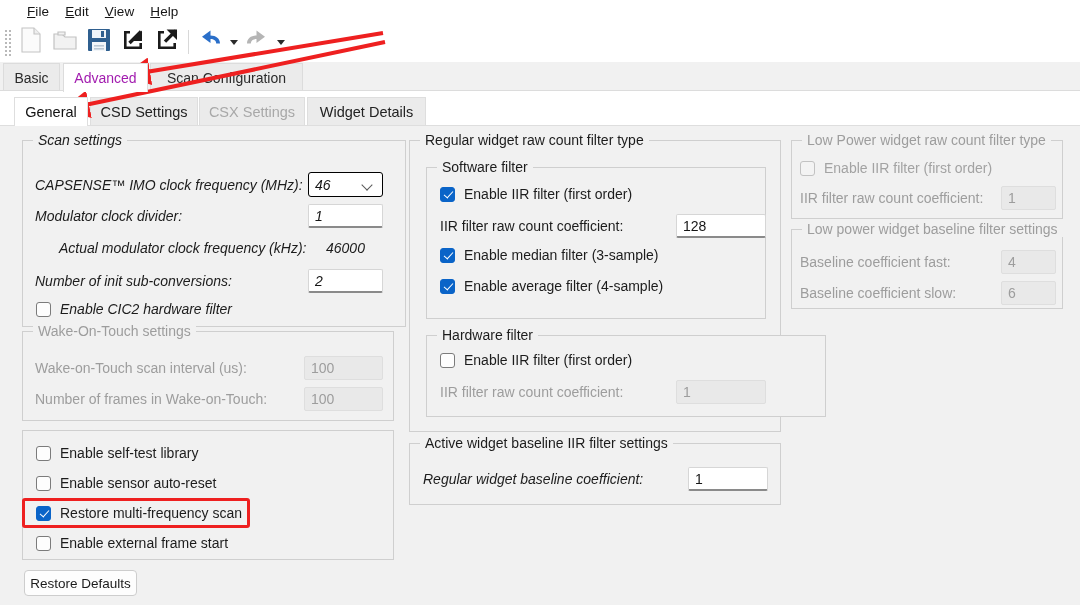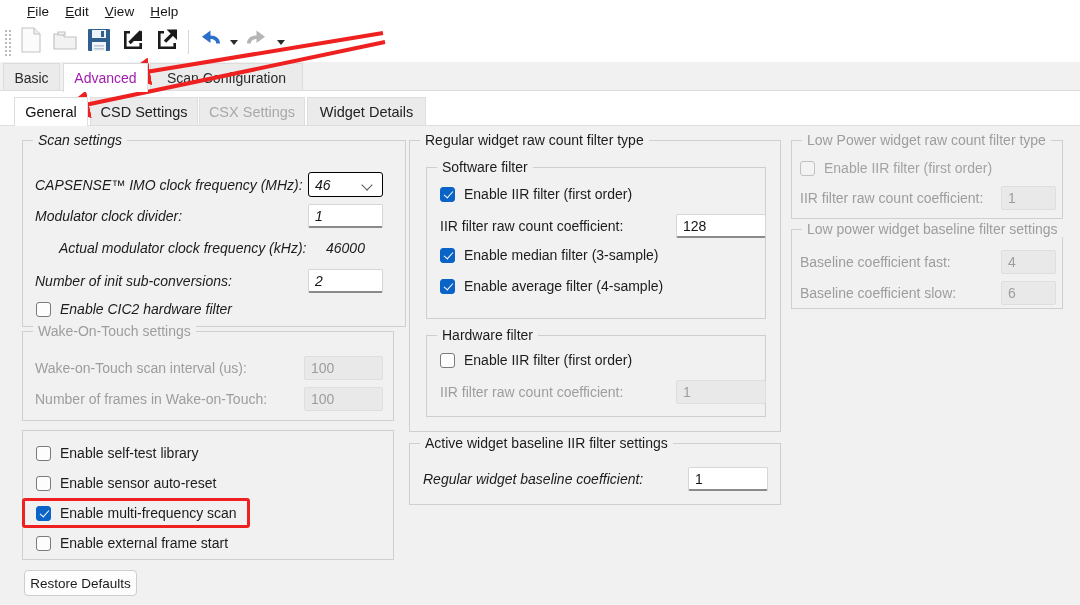--- a/index.html
+++ b/index.html
@@ -433,21 +433,21 @@
       <div class="cbrow" style="left:13px; top:14px;">
         <span class="cb"></span>
         <span class="cbl">Enable self-test library</span>
       </div>
       <div class="cbrow" style="left:13px; top:44px;">
         <span class="cb"></span>
         <span class="cbl">Enable sensor auto-reset</span>
       </div>
       <div class="cbrow" style="left:13px; top:74px;">
         <span class="cb on"></span>
-        <span class="cbl">Enable multi-frequency scan</span>
+        <span class="cbl">Restore multi-frequency scan</span>
       </div>
       <div class="cbrow" style="left:13px; top:104px;">
         <span class="cb"></span>
         <span class="cbl">Enable external frame start</span>
       </div>
     </div>
 
     <div class="btn" style="left:24px; top:444px; width:113px; height:26px;">
       <span>Restore Defaults</span>
     </div>
@@ -472,21 +472,21 @@
           <span class="cb on"></span>
           <span class="cbl">Enable median filter (3-sample)</span>
         </div>
 
         <div class="cbrow" style="left:13px; top:110px;">
           <span class="cb on"></span>
           <span class="cbl">Enable average filter (4-sample)</span>
         </div>
       </div>
 
-      <div class="gbox" style="left:16px; top:194px; width:340px; height:82px; background:#f1f1f1;">
+      <div class="gbox" style="left:16px; top:194px; width:400px; height:82px; background:#f1f1f1;">
         <div class="legend">Hardware filter</div>
 
         <div class="cbrow" style="left:13px; top:16px;">
           <span class="cb"></span>
           <span class="cbl">Enable IIR filter (first order)</span>
         </div>
 
         <div class="lbl dis" style="left:13px; top:48px;">IIR filter raw count coefficient:</div>
         <div class="txt dis" style="left:249px; top:44px; width:90px;">
           <span>1</span>

